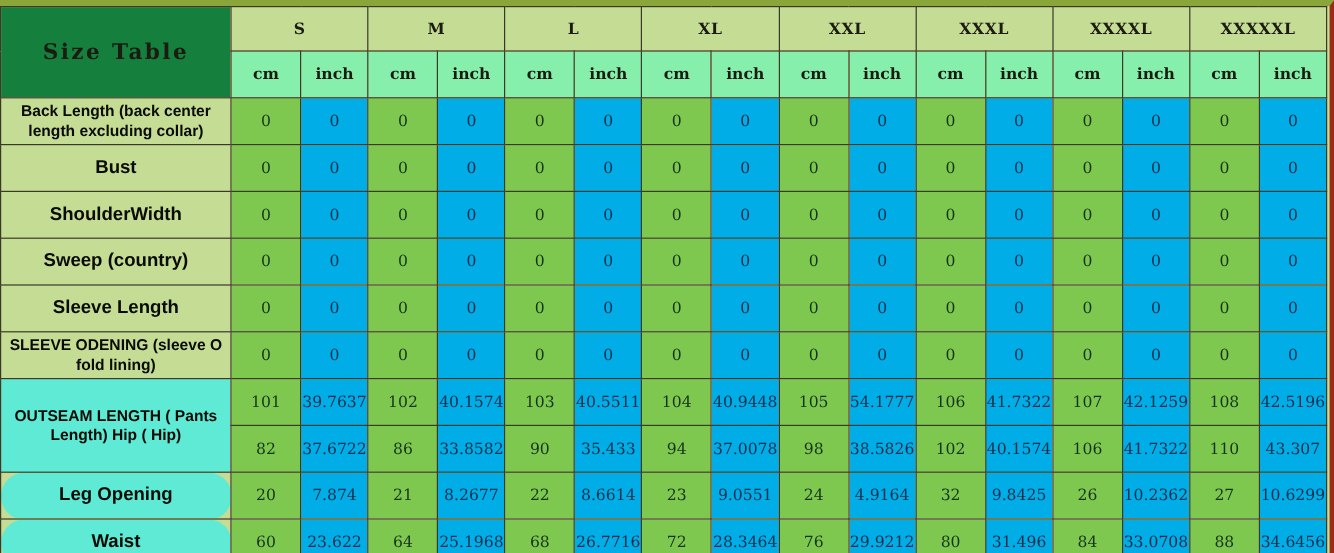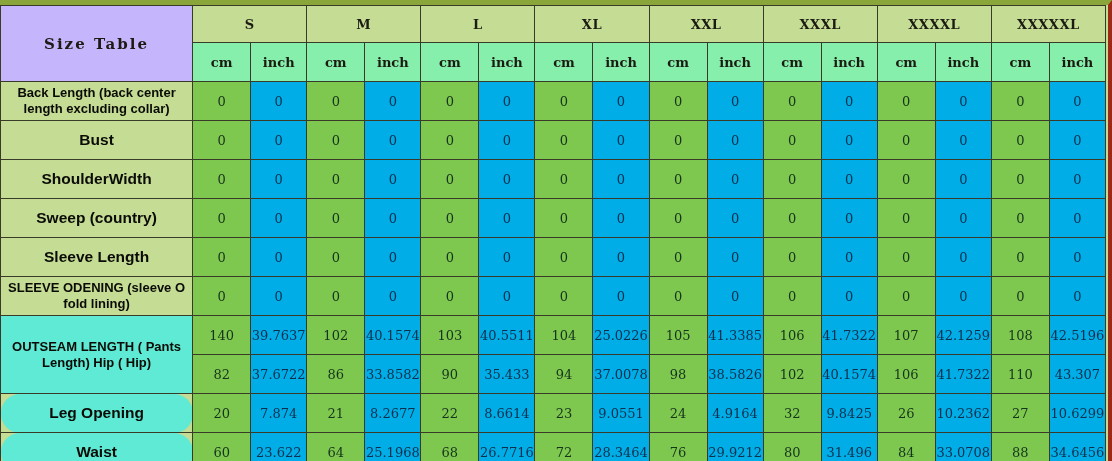--- a/index.html
+++ b/index.html
@@ -42,23 +42,23 @@
   }
   .hdr-unit{
     background:#86efac;
     font-family:"DejaVu Serif", serif;
     font-size:13px;
     font-weight:700;
     color:#1b1b12;
     height:38px;
   }
   .corner-title{
-    background:#c4b5fd;
-    font-family:"DejaVu Serif", serif;
-    font-size:15px;
+    background:#15803d;
+    font-family:"DejaVu Serif", serif;
+    font-size:18px;
     font-weight:600;
     color:#1b1b12;
     letter-spacing:2px;
   }
   
   .rowlabel{
     background:#c5dc94;
     font-family:"Liberation Sans", sans-serif;
     font-weight:bold;
     color:#0b0b06;
@@ -250,30 +250,30 @@
           <td class="inch">0</td>
           <td class="cm">0</td>
           <td class="inch">0</td>
           <td class="cm">0</td>
           <td class="inch">0</td>
           <td class="cm">0</td>
           <td class="inch">0</td>
         </tr>
         <tr class="r-data">
           <td class="rowlabel sz-13 yellow left" rowspan="2">OUTSEAM LENGTH ( Pants Length) Hip ( Hip)</td>
-          <td class="cm">140</td>
+          <td class="cm">101</td>
           <td class="inch">39.7637</td>
           <td class="cm">102</td>
           <td class="inch">40.1574</td>
           <td class="cm">103</td>
           <td class="inch">40.5511</td>
           <td class="cm">104</td>
-          <td class="inch">25.0226</td>
+          <td class="inch">40.9448</td>
           <td class="cm">105</td>
-          <td class="inch">41.3385</td>
+          <td class="inch">54.1777</td>
           <td class="cm">106</td>
           <td class="inch">41.7322</td>
           <td class="cm">107</td>
           <td class="inch">42.1259</td>
           <td class="cm">108</td>
           <td class="inch">42.5196</td>
         </tr>
         <tr class="r-data">
           <td class="cm">82</td>
           <td class="inch">37.6722</td>

